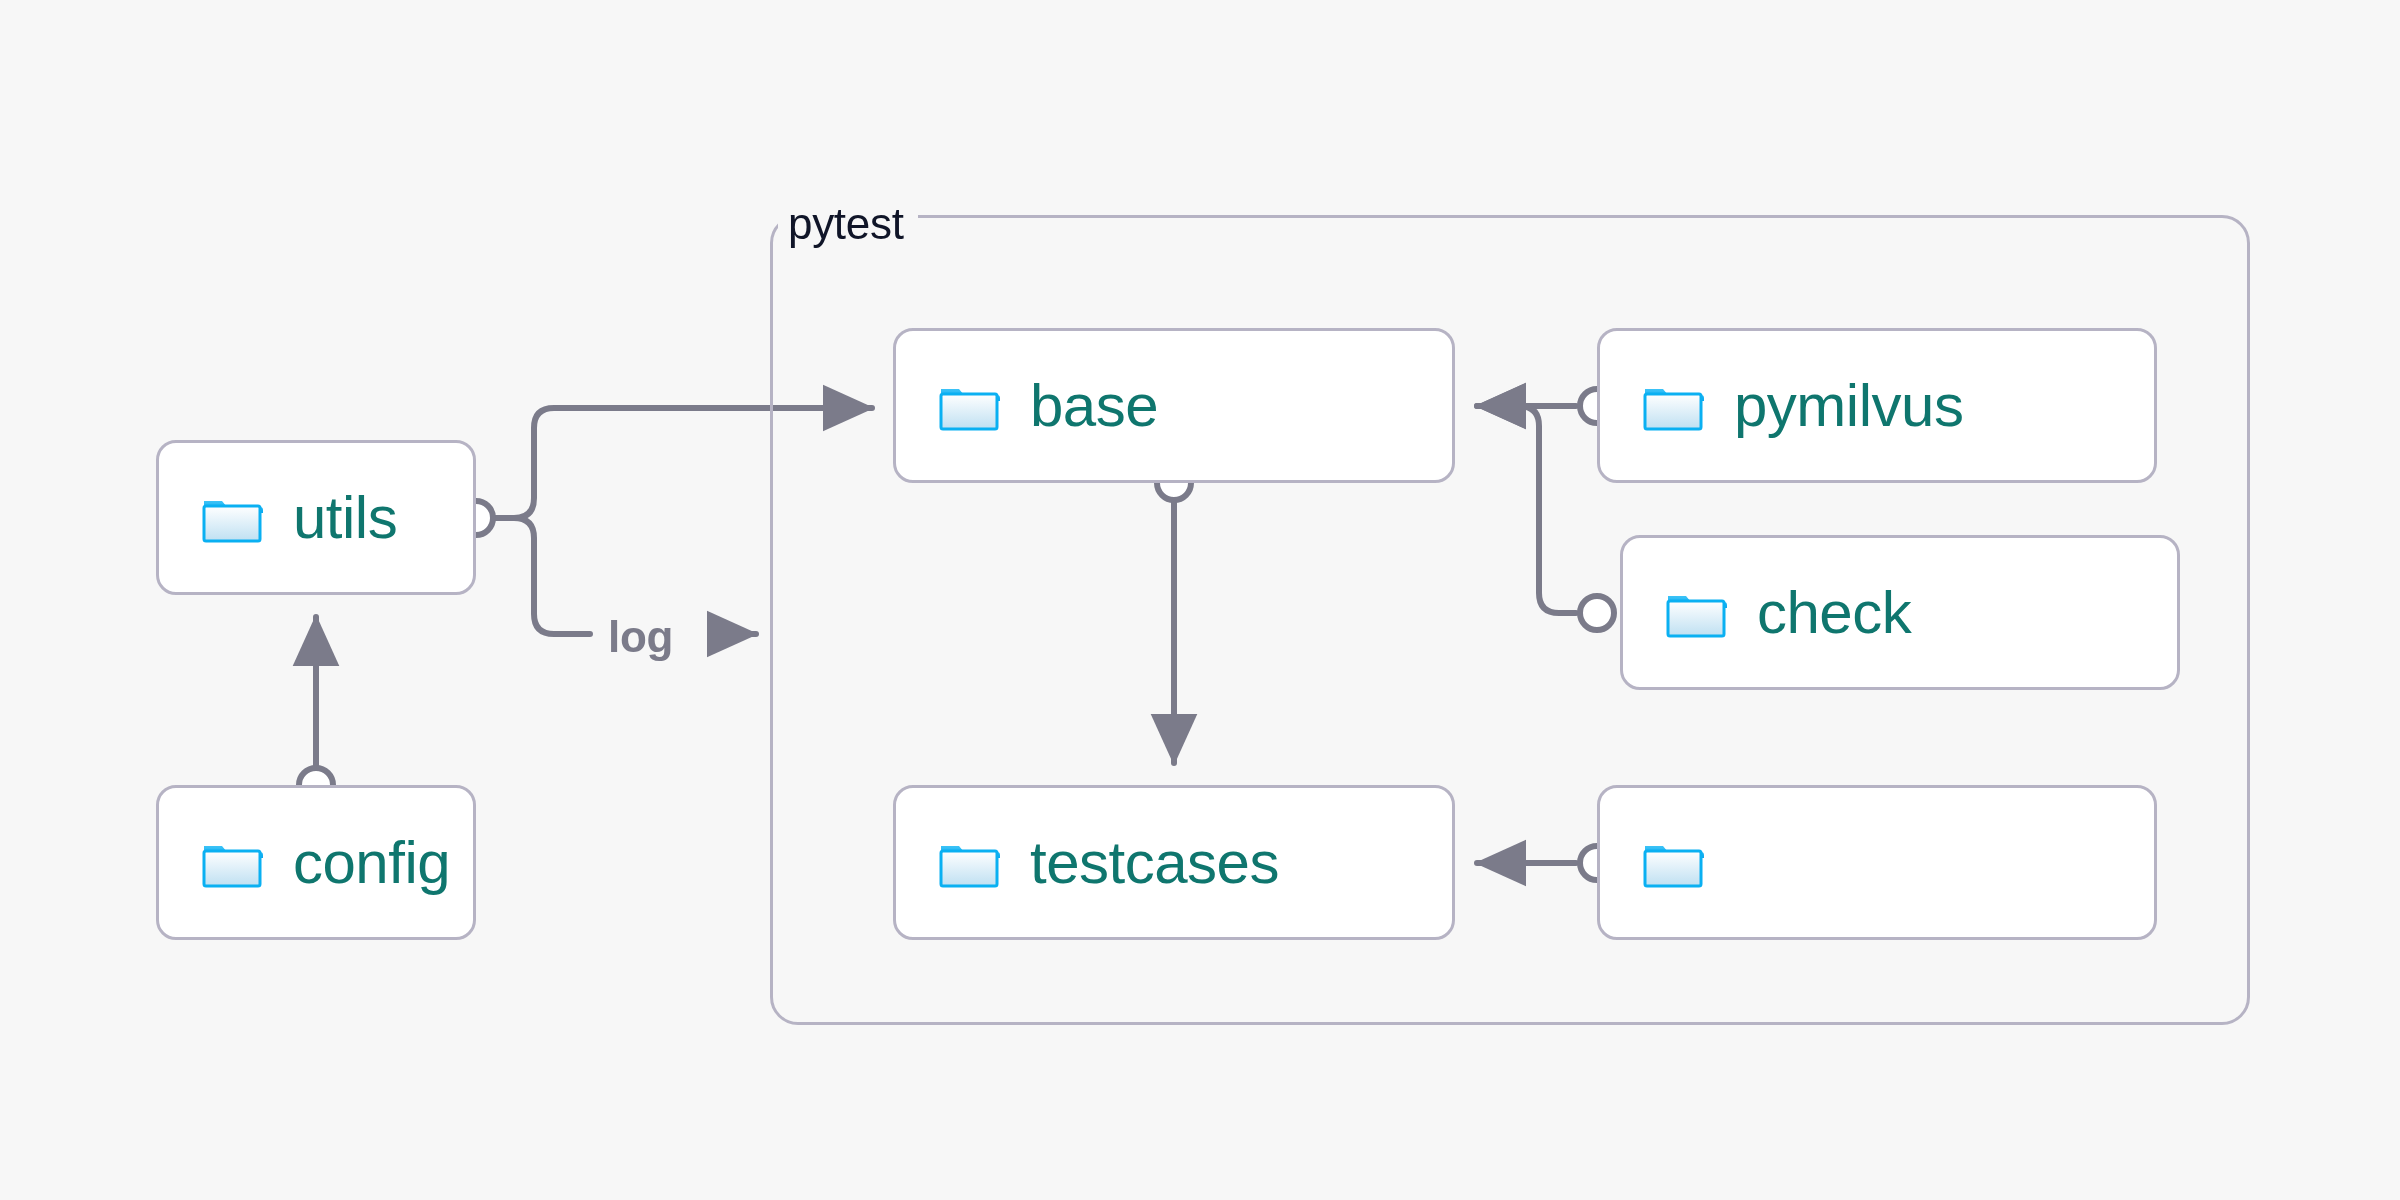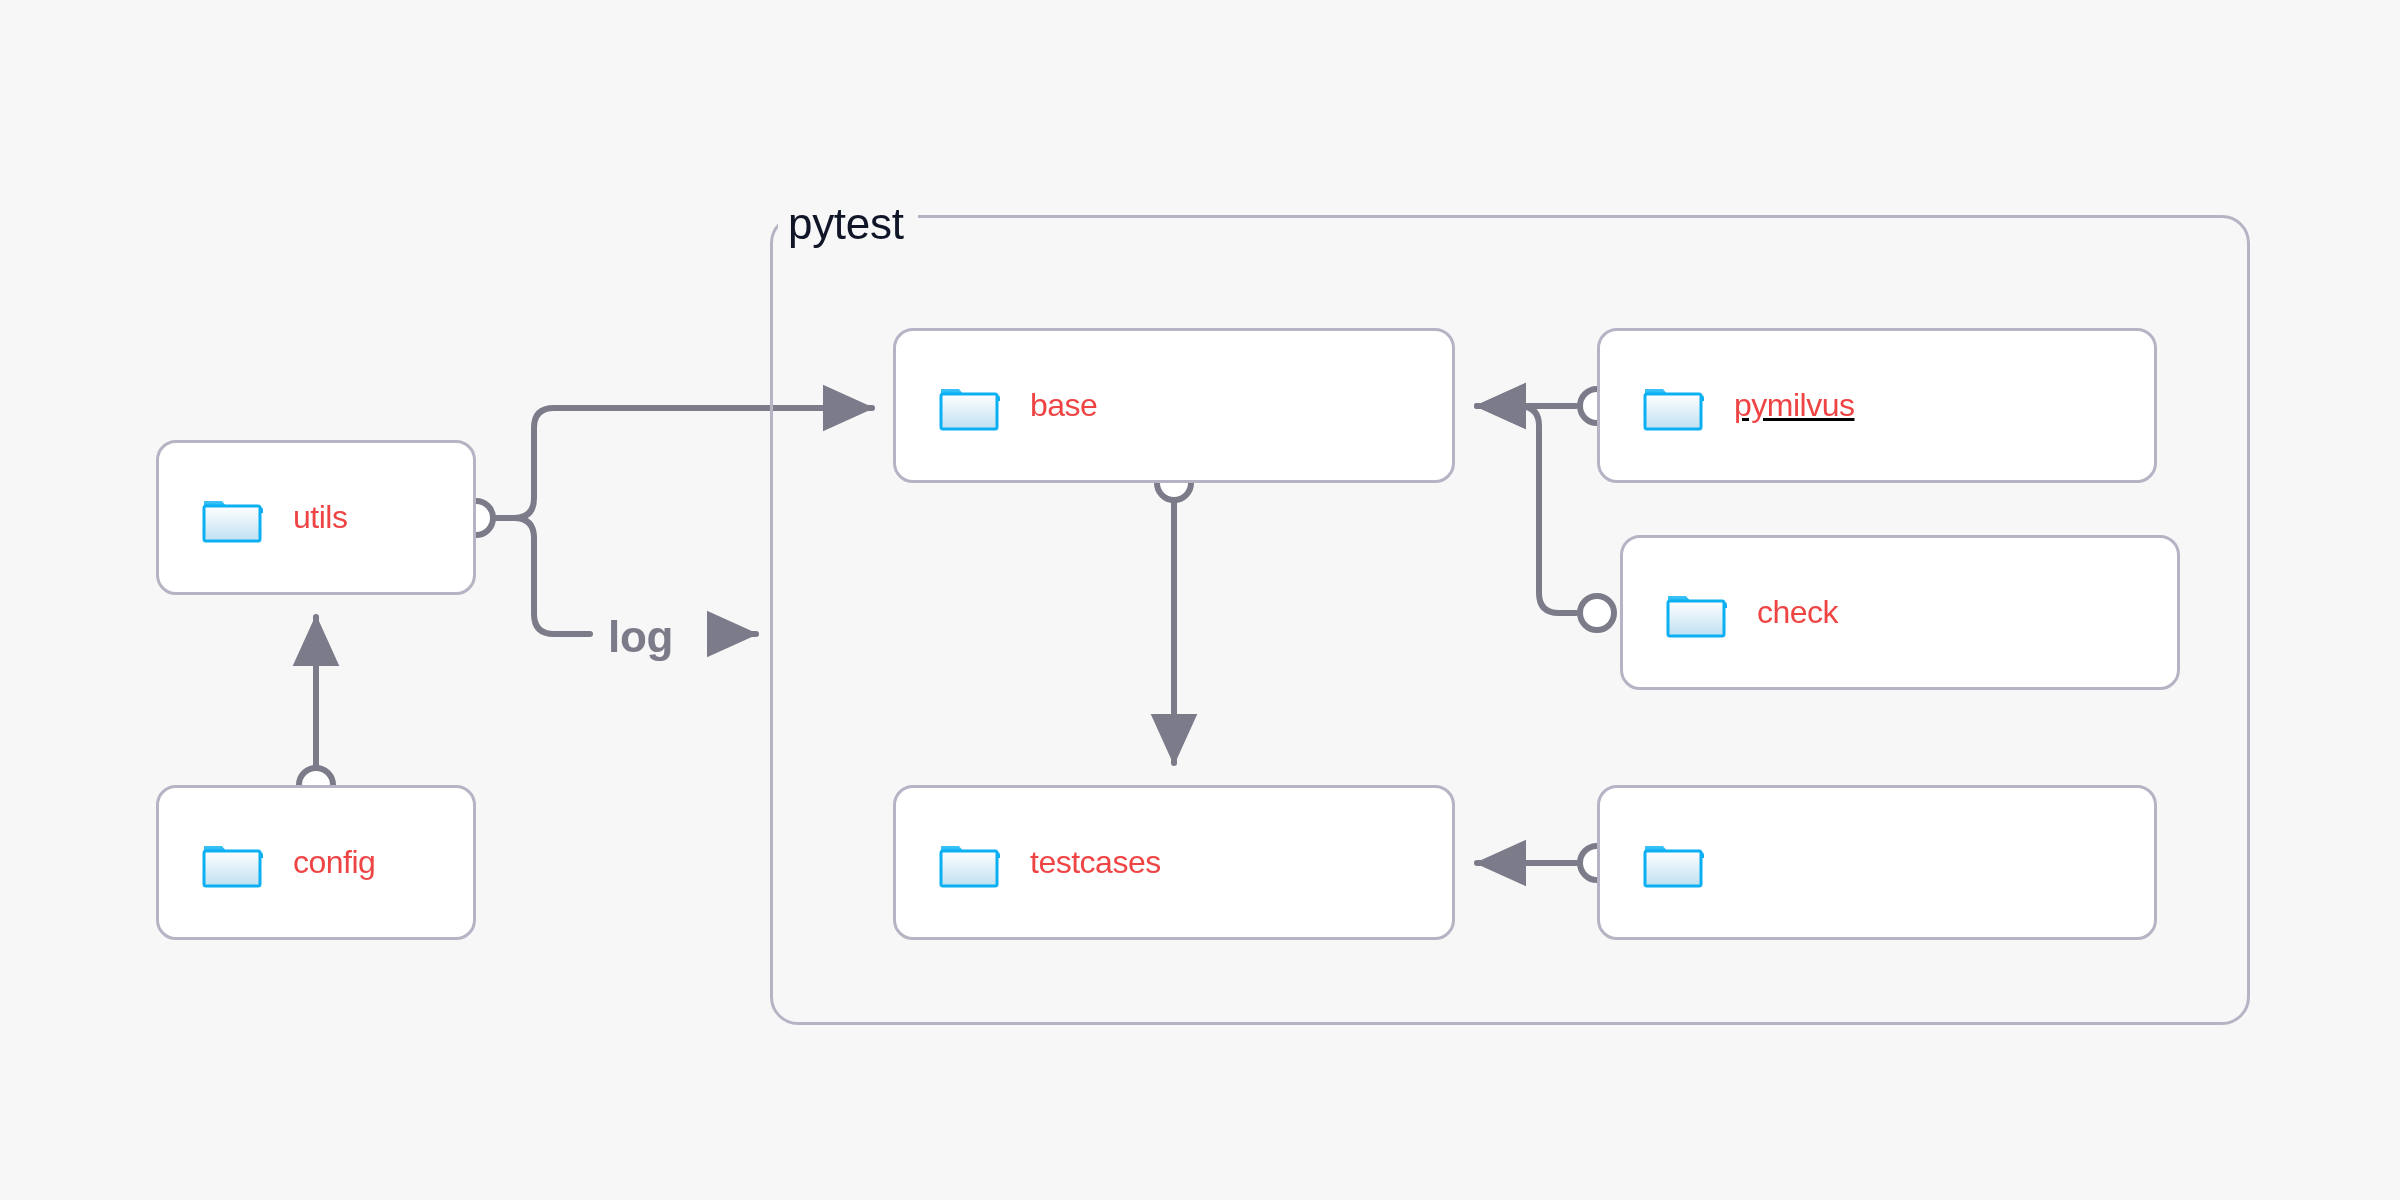--- a/index.html
+++ b/index.html
@@ -60,22 +60,22 @@
     box-sizing: border-box;
     background: #ffffff;
     border: 3px solid #b6b3c4;
     border-radius: 20px;
     display: flex;
     align-items: center;
     padding-left: 42px;
     gap: 30px;
   }
   .node-label {
-    font-size: 32px;
-    color: #ef4444;
+    font-size: 60px;
+    color: #0f766e;
     letter-spacing: -0.5px;
     white-space: nowrap;
   }
 
   
   .folder-icon {
     width: 62px;
     height: 52px;
     flex: 0 0 auto;
     display: block;
@@ -170,21 +170,21 @@
   </div>
 
   <div class="node" style="left: 893px; top: 785px; width: 562px; height: 155px; align-items: center;">
     <svg class="folder-icon" viewBox="0 0 62 52">
       <path d="M3 9 h18 l5 6 h33 a3 3 0 0 1 3 3 v3 H3 z" fill="url(#folderTabGrad)"></path>
       <rect x="3" y="14" width="56" height="35" rx="2" fill="url(#folderGrad)" stroke="#0ab0f2" stroke-width="3"></rect>
     </svg>
     <span class="node-label">testcases</span>
   </div>
 
-  <div class="node" style="left: 1597px; top: 328px; width: 560px; height: 155px; text-decoration: underline;">
+  <div class="node" style="left: 1597px; top: 328px; width: 560px; height: 155px;">
     <svg class="folder-icon" viewBox="0 0 62 52">
       <path d="M3 9 h18 l5 6 h33 a3 3 0 0 1 3 3 v3 H3 z" fill="url(#folderTabGrad)"></path>
       <rect x="3" y="14" width="56" height="35" rx="2" fill="url(#folderGrad)" stroke="#0ab0f2" stroke-width="3"></rect>
     </svg>
     <span class="node-label">pymilvus</span>
   </div>
 
   <div class="node" style="left: 1620px; top: 535px; width: 560px; height: 155px;">
     <svg class="folder-icon" viewBox="0 0 62 52">
       <path d="M3 9 h18 l5 6 h33 a3 3 0 0 1 3 3 v3 H3 z" fill="url(#folderTabGrad)"></path>

